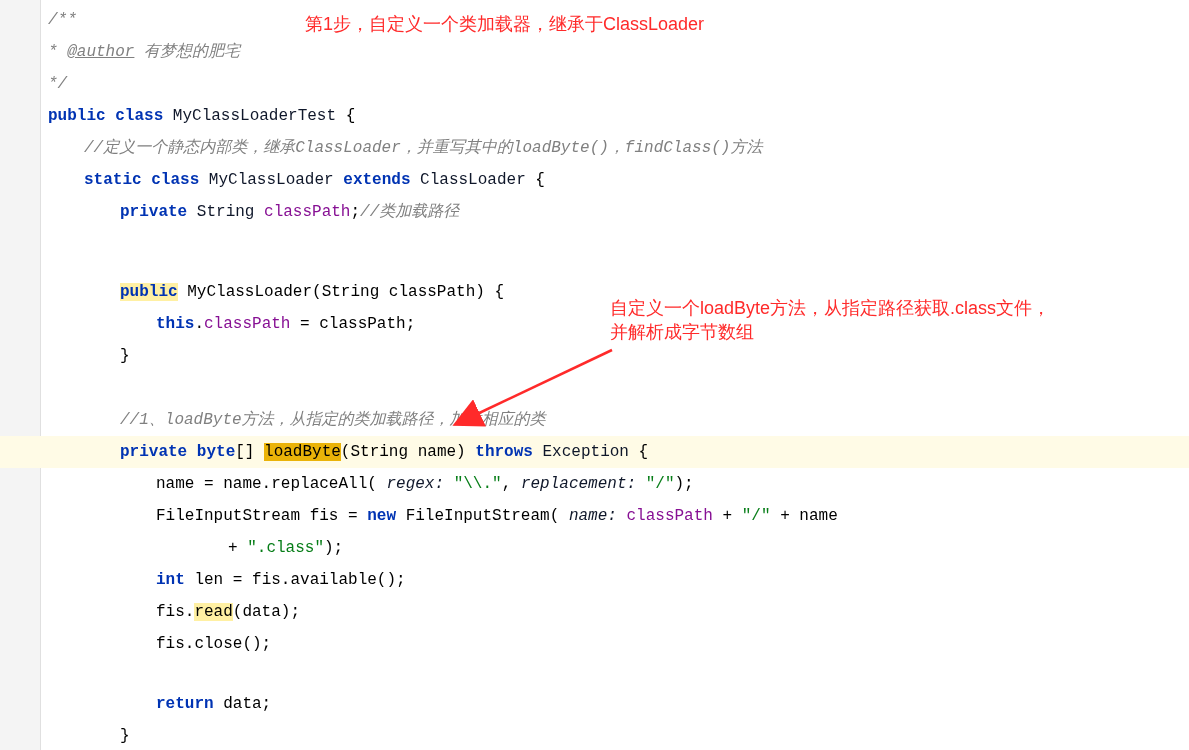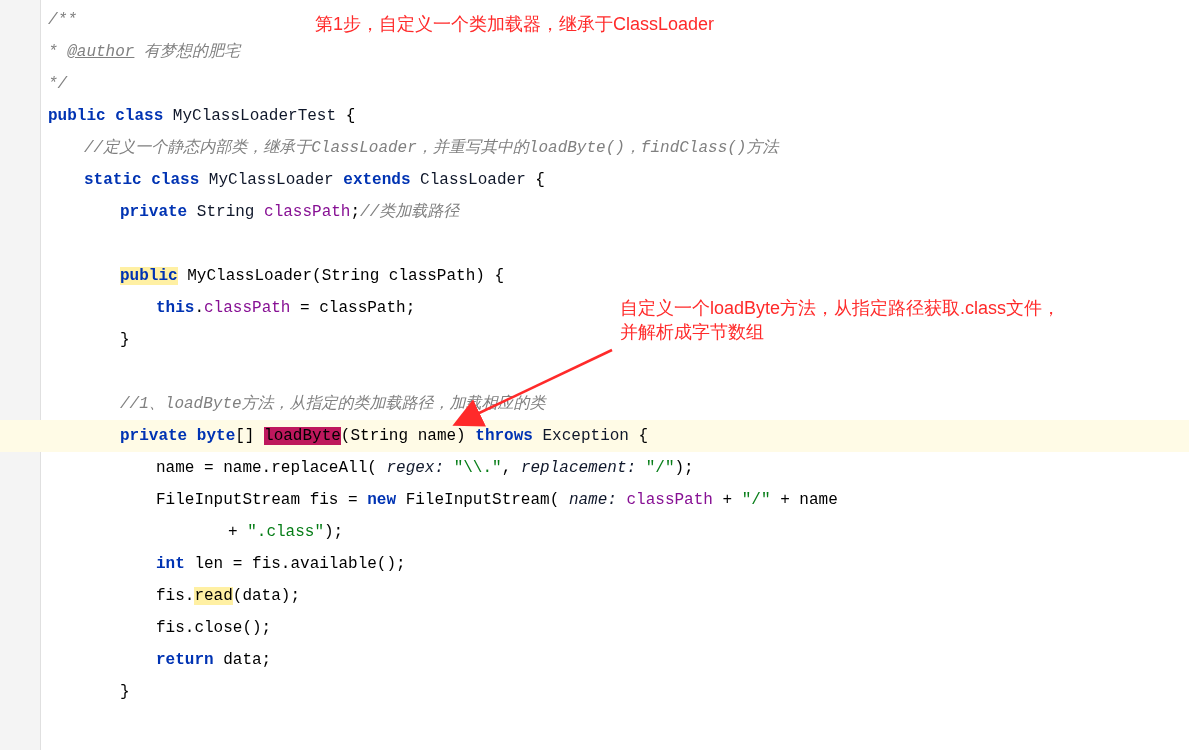--- a/index.html
+++ b/index.html
@@ -41,22 +41,22 @@
   .comment  { color: #808080; font-style: italic; }
   .doc-tag  { color: #808080; font-style: italic; font-weight: normal; text-decoration: underline; }
   .kw       { color: #0033b3; font-weight: bold; }
   .cls      { color: #0f172a; }
   .ident    { color: #000; }
   .field    { color: #871094; }
   .str      { color: #067d17; }
   .punc     { color: #000; }
   .param    { color: #0f172a; font-style: italic; }
   .hlword   { background: #fff0a3; }
-  .hlword2  { background: #be185d; }
-  .ann      { position: absolute; color: #ff2a2a; font-family: "Microsoft YaHei", sans-serif; font-size: 18px; margin-left: 10px; }
+  .hlword2  { background: #eab308; }
+  .ann      { position: absolute; color: #ff2a2a; font-family: "Microsoft YaHei", sans-serif; font-size: 18px; }
   svg.arrow { position: absolute; pointer-events: none; }
 </style>
 </head>
 <body>
 
 <div class="gutter"></div>
 
 <div class="editor">
 
   <div class="line" style="position:relative;">
@@ -67,34 +67,34 @@
   </div>
   <div class="line">
     <span class="comment"> */</span>
   </div>
 
   <div class="line">
     <span class="kw">public</span> <span class="kw">class</span> <span class="cls">MyClassLoaderTest</span><span class="punc"> {</span>
   </div>
 
   <div class="line" style="padding-left:36px;">
-    <span class="comment">//定义一个静态内部类，继承于ClassLoader，并重写其中的loadByte()，findClass()方法</span>
+    <span class="comment">//定义一个静态内部类，继承ClassLoader，并重写其中的loadByte()，findClass()方法</span>
   </div>
 
   <div class="line" style="padding-left:36px;">
     <span class="kw">static</span> <span class="kw">class</span> <span class="cls">MyClassLoader</span> <span class="kw">extends</span> <span class="cls">ClassLoader</span><span class="punc"> {</span>
   </div>
 
   <div class="line" style="padding-left:72px;">
     <span class="kw">private</span> <span class="cls">String</span> <span class="field">classPath</span><span class="punc">;</span><span class="comment">//类加载路径</span>
   </div>
 
   <div class="line"></div>
 
-  <div class="line" style="padding-left:72px;">
+  <div class="line" style="padding-left:72px;margin-top:16px;">
     <span class="kw hlword">public</span> <span class="ident">MyClassLoader(String classPath) {</span>
   </div>
   <div class="line" style="padding-left:108px;">
     <span class="kw">this</span><span class="punc">.</span><span class="field">classPath</span><span class="ident"> = classPath;</span>
   </div>
   <div class="line" style="padding-left:72px;">
     <span class="punc">}</span>
   </div>
 
   <div class="line"></div>
@@ -121,21 +121,21 @@
 
   <div class="line" style="padding-left:108px;">
     <span class="kw">int</span><span class="ident"> len = fis.available();</span>
   </div>
   <div class="line" style="padding-left:108px;">
     <span class="ident">fis.</span><span class="ident hlword">read</span><span class="ident">(data);</span>
   </div>
   <div class="line" style="padding-left:108px;">
     <span class="ident">fis.close();</span>
   </div>
-  <div class="line" style="padding-left:108px;">
+  <div class="line" style="padding-left:108px;margin-top:28px;">
     <span class="kw">return</span><span class="ident"> data;</span>
   </div>
   <div class="line" style="padding-left:72px;">
     <span class="punc">}</span>
   </div>
 
 </div>
 
 <div class="ann" style="left:305px; top:12px;">第1步，自定义一个类加载器，继承于ClassLoader</div>
 <div class="ann" style="left:610px; top:296px;">自定义一个loadByte方法，从指定路径获取.class文件，</div>

